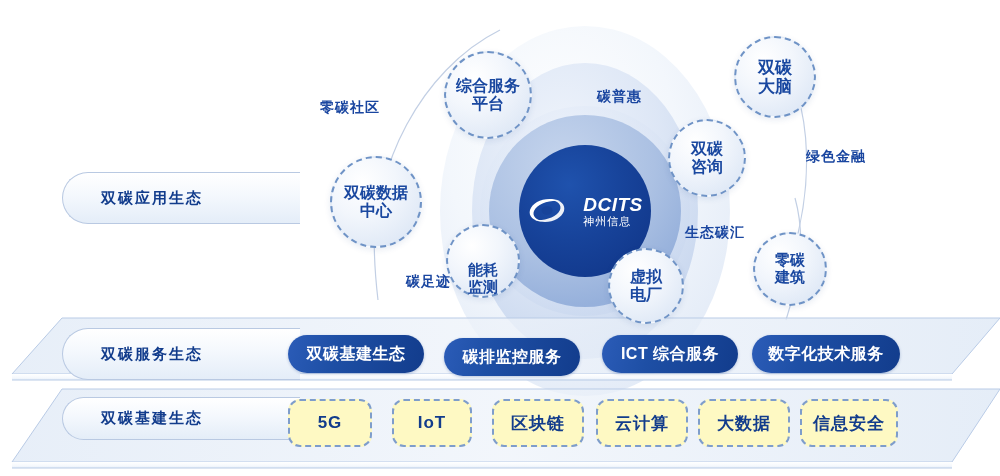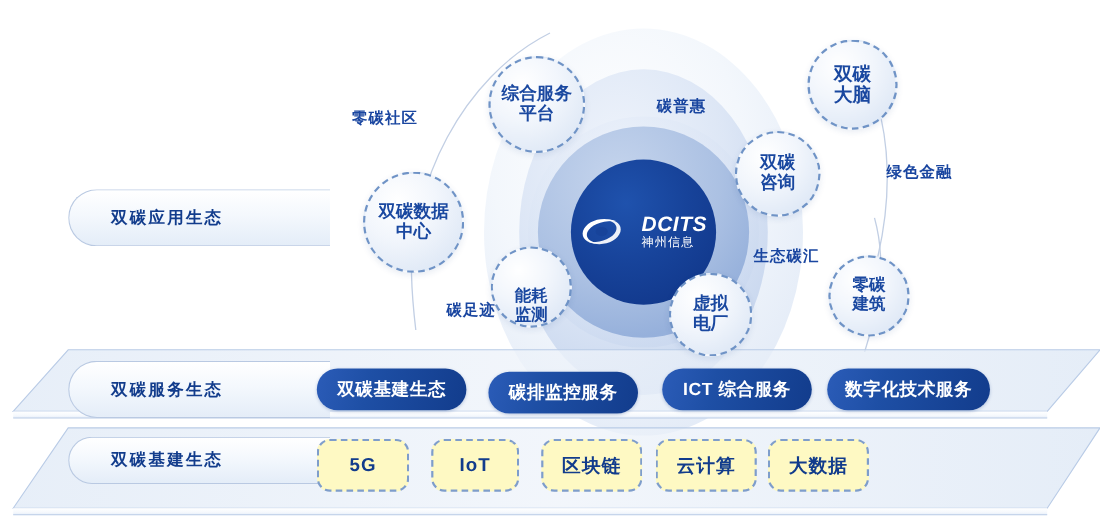--- a/index.html
+++ b/index.html
@@ -284,14 +284,15 @@
   <div class="service-pill" id="service-pill-0">双碳基建生态</div>
   <div class="service-pill" id="service-pill-1">碳排监控服务</div>
   <div class="service-pill" id="service-pill-2">ICT 综合服务</div>
   <div class="service-pill" id="service-pill-3">数字化技术服务</div>
 
   <div class="infra-chip" id="infra-chip-0">5G</div>
   <div class="infra-chip" id="infra-chip-1">IoT</div>
   <div class="infra-chip" id="infra-chip-2">区块链</div>
   <div class="infra-chip" id="infra-chip-3">云计算</div>
   <div class="infra-chip" id="infra-chip-4">大数据</div>
+  <div class="infra-chip" id="infra-chip-5">信息安全</div>
 
 </div>
 
 </body></html>

